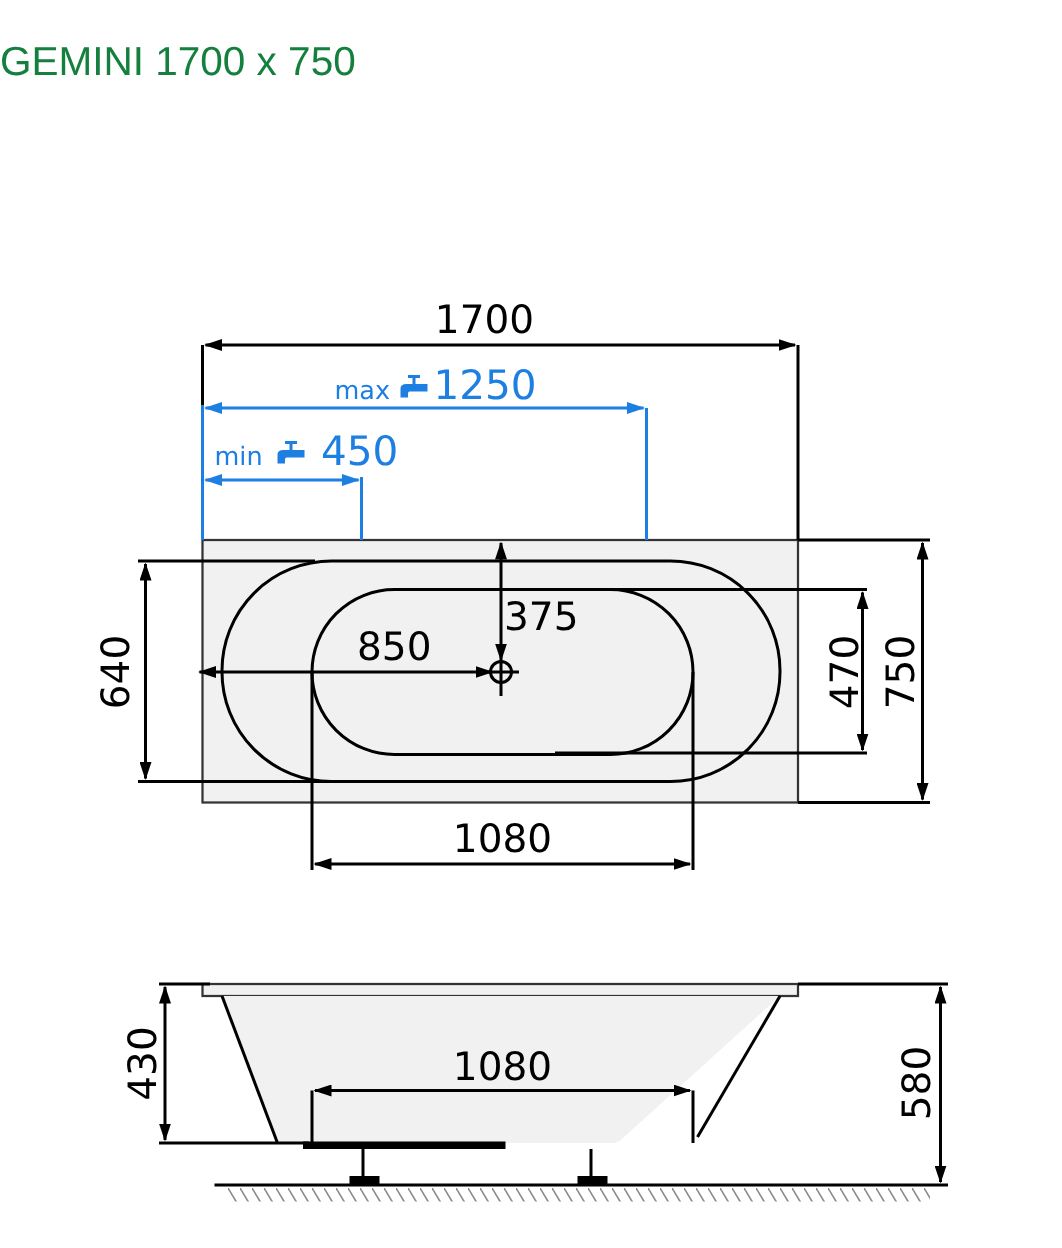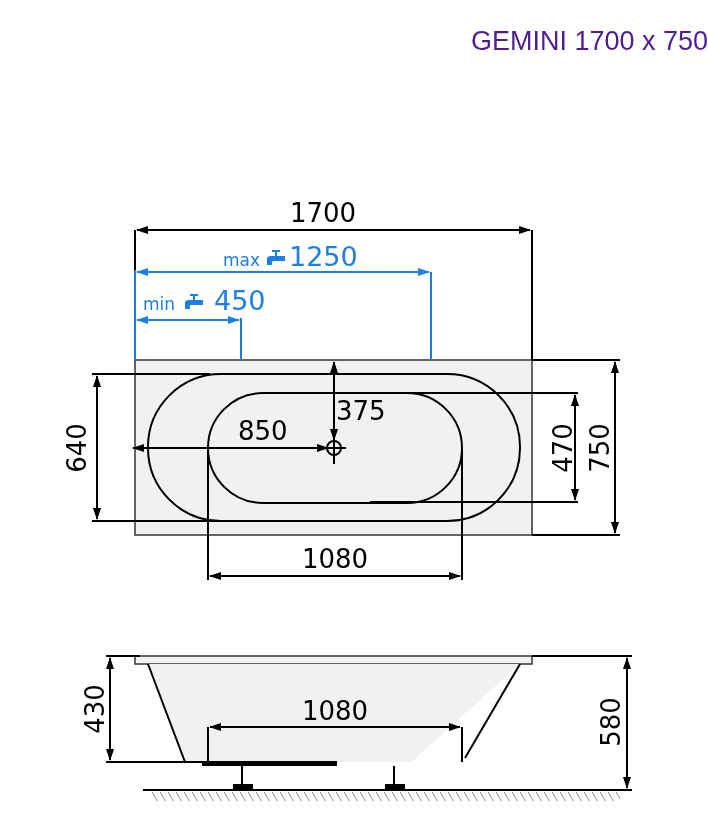--- a/index.html
+++ b/index.html
@@ -1,17 +1,17 @@
 <!DOCTYPE html>
 <html><head>
 <meta charset="utf-8">
 <style>
   html, body { margin:0; padding:0; background:#ffffff; }
   body { width:708px; height:832px; position:relative; overflow:hidden; font-family:"Liberation Sans", sans-serif; }
-  .title { position:absolute; left:0; top:26px; width:708px; text-align:right; font-size:27px; color:#4c1d95; font-family:"Liberation Sans", sans-serif; }
+  .title { position:absolute; left:0; top:26px; width:708px; text-align:left; font-size:27px; color:#15803d; font-family:"Liberation Sans", sans-serif; }
   svg { position:absolute; left:0; top:0; }
   .dim { font-family:"DejaVu Sans", sans-serif; font-size:26px; fill:#000; }
   .dimb { font-family:"DejaVu Sans", sans-serif; fill:#1e7fe3; }
 </style>
 </head>
 <body>
 
 <div class="title">GEMINI 1700 x 750</div>
 
 <svg width="708" height="832" viewBox="0 0 708 832">

